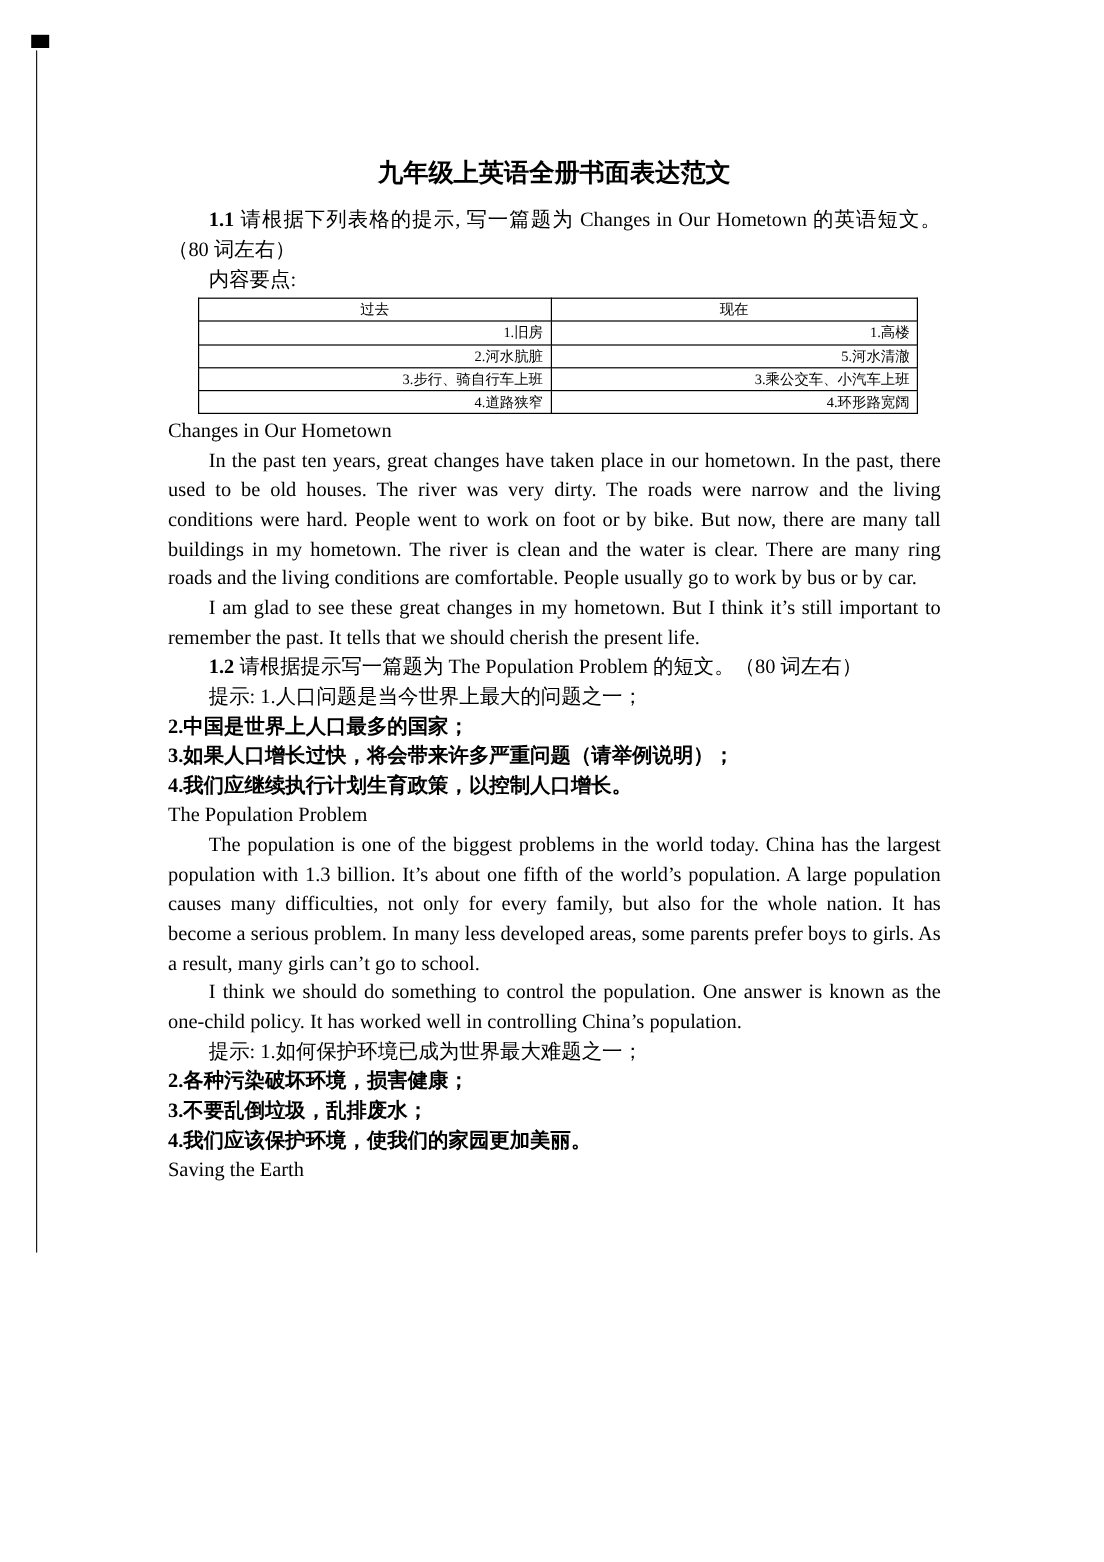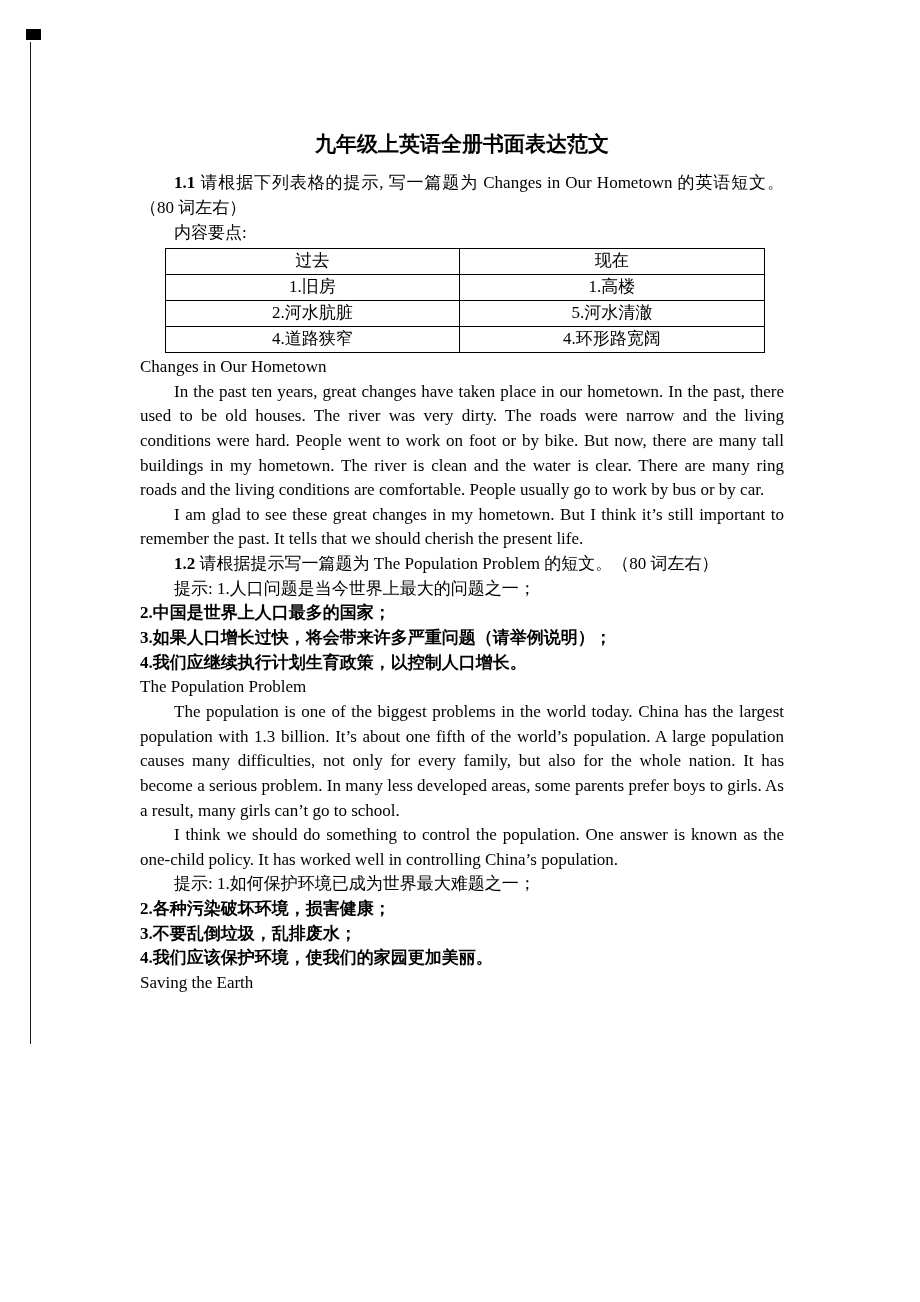--- a/index.html
+++ b/index.html
@@ -47,30 +47,30 @@
   .indent { text-indent: 2em; }
   .justify { text-align: justify; }
   .centered { text-align: left; }
   .hint-first { text-indent: 2em; }
   .hint-rest { margin-left: 4.55em; font-weight: bold; }
   .section-gap { margin-top: 23px; }
   .cmp-table {
     border-collapse: collapse;
     width: 600px;
     margin: 3px 0 2px 25px;
-    font-size: 17px;
+    font-size: 12px;
   }
   .cmp-table th, .cmp-table td {
     border: 1px solid #000;
     padding: 1px 6px;
     line-height: 1.35;
     font-weight: normal;
   }
   .cmp-table th { text-align: center; }
-  .cmp-table td { text-align: center; }
+  .cmp-table td { text-align: right; }
   .cmp-table col.c-past { width: 49%; }
   .cmp-table col.c-now  { width: 51%; }
   .essay-title-gap { margin-top: 26px; }
 </style>
 </head>
 <body>
 
 <div class="page">
 
   <div class="scan-corner"></div>
@@ -97,20 +97,24 @@
       <tbody>
         <tr>
           <td>1.旧房</td>
           <td>1.高楼</td>
         </tr>
         <tr>
           <td>2.河水肮脏</td>
           <td>5.河水清澈</td>
         </tr>
         <tr>
+          <td>3.步行、骑自行车上班</td>
+          <td>3.乘公交车、小汽车上班</td>
+        </tr>
+        <tr>
           <td>4.道路狭窄</td>
           <td>4.环形路宽阔</td>
         </tr>
       </tbody>
     </table>
 
     <p class="para centered">Changes in Our Hometown</p>
     <p class="para indent justify">In the past ten years, great changes have taken place in our hometown. In the past, there used to be old houses. The river was very dirty. The roads were narrow and the living conditions were hard. People went to work on foot or by bike. But now, there are many tall buildings in my hometown. The river is clean and the water is clear. There are many ring roads and the living conditions are comfortable. People usually go to work by bus or by car.</p>
     <p class="para indent justify">I am glad to see these great changes in my hometown. But I think it’s still important to remember the past. It tells that we should cherish the present life.</p>
 

